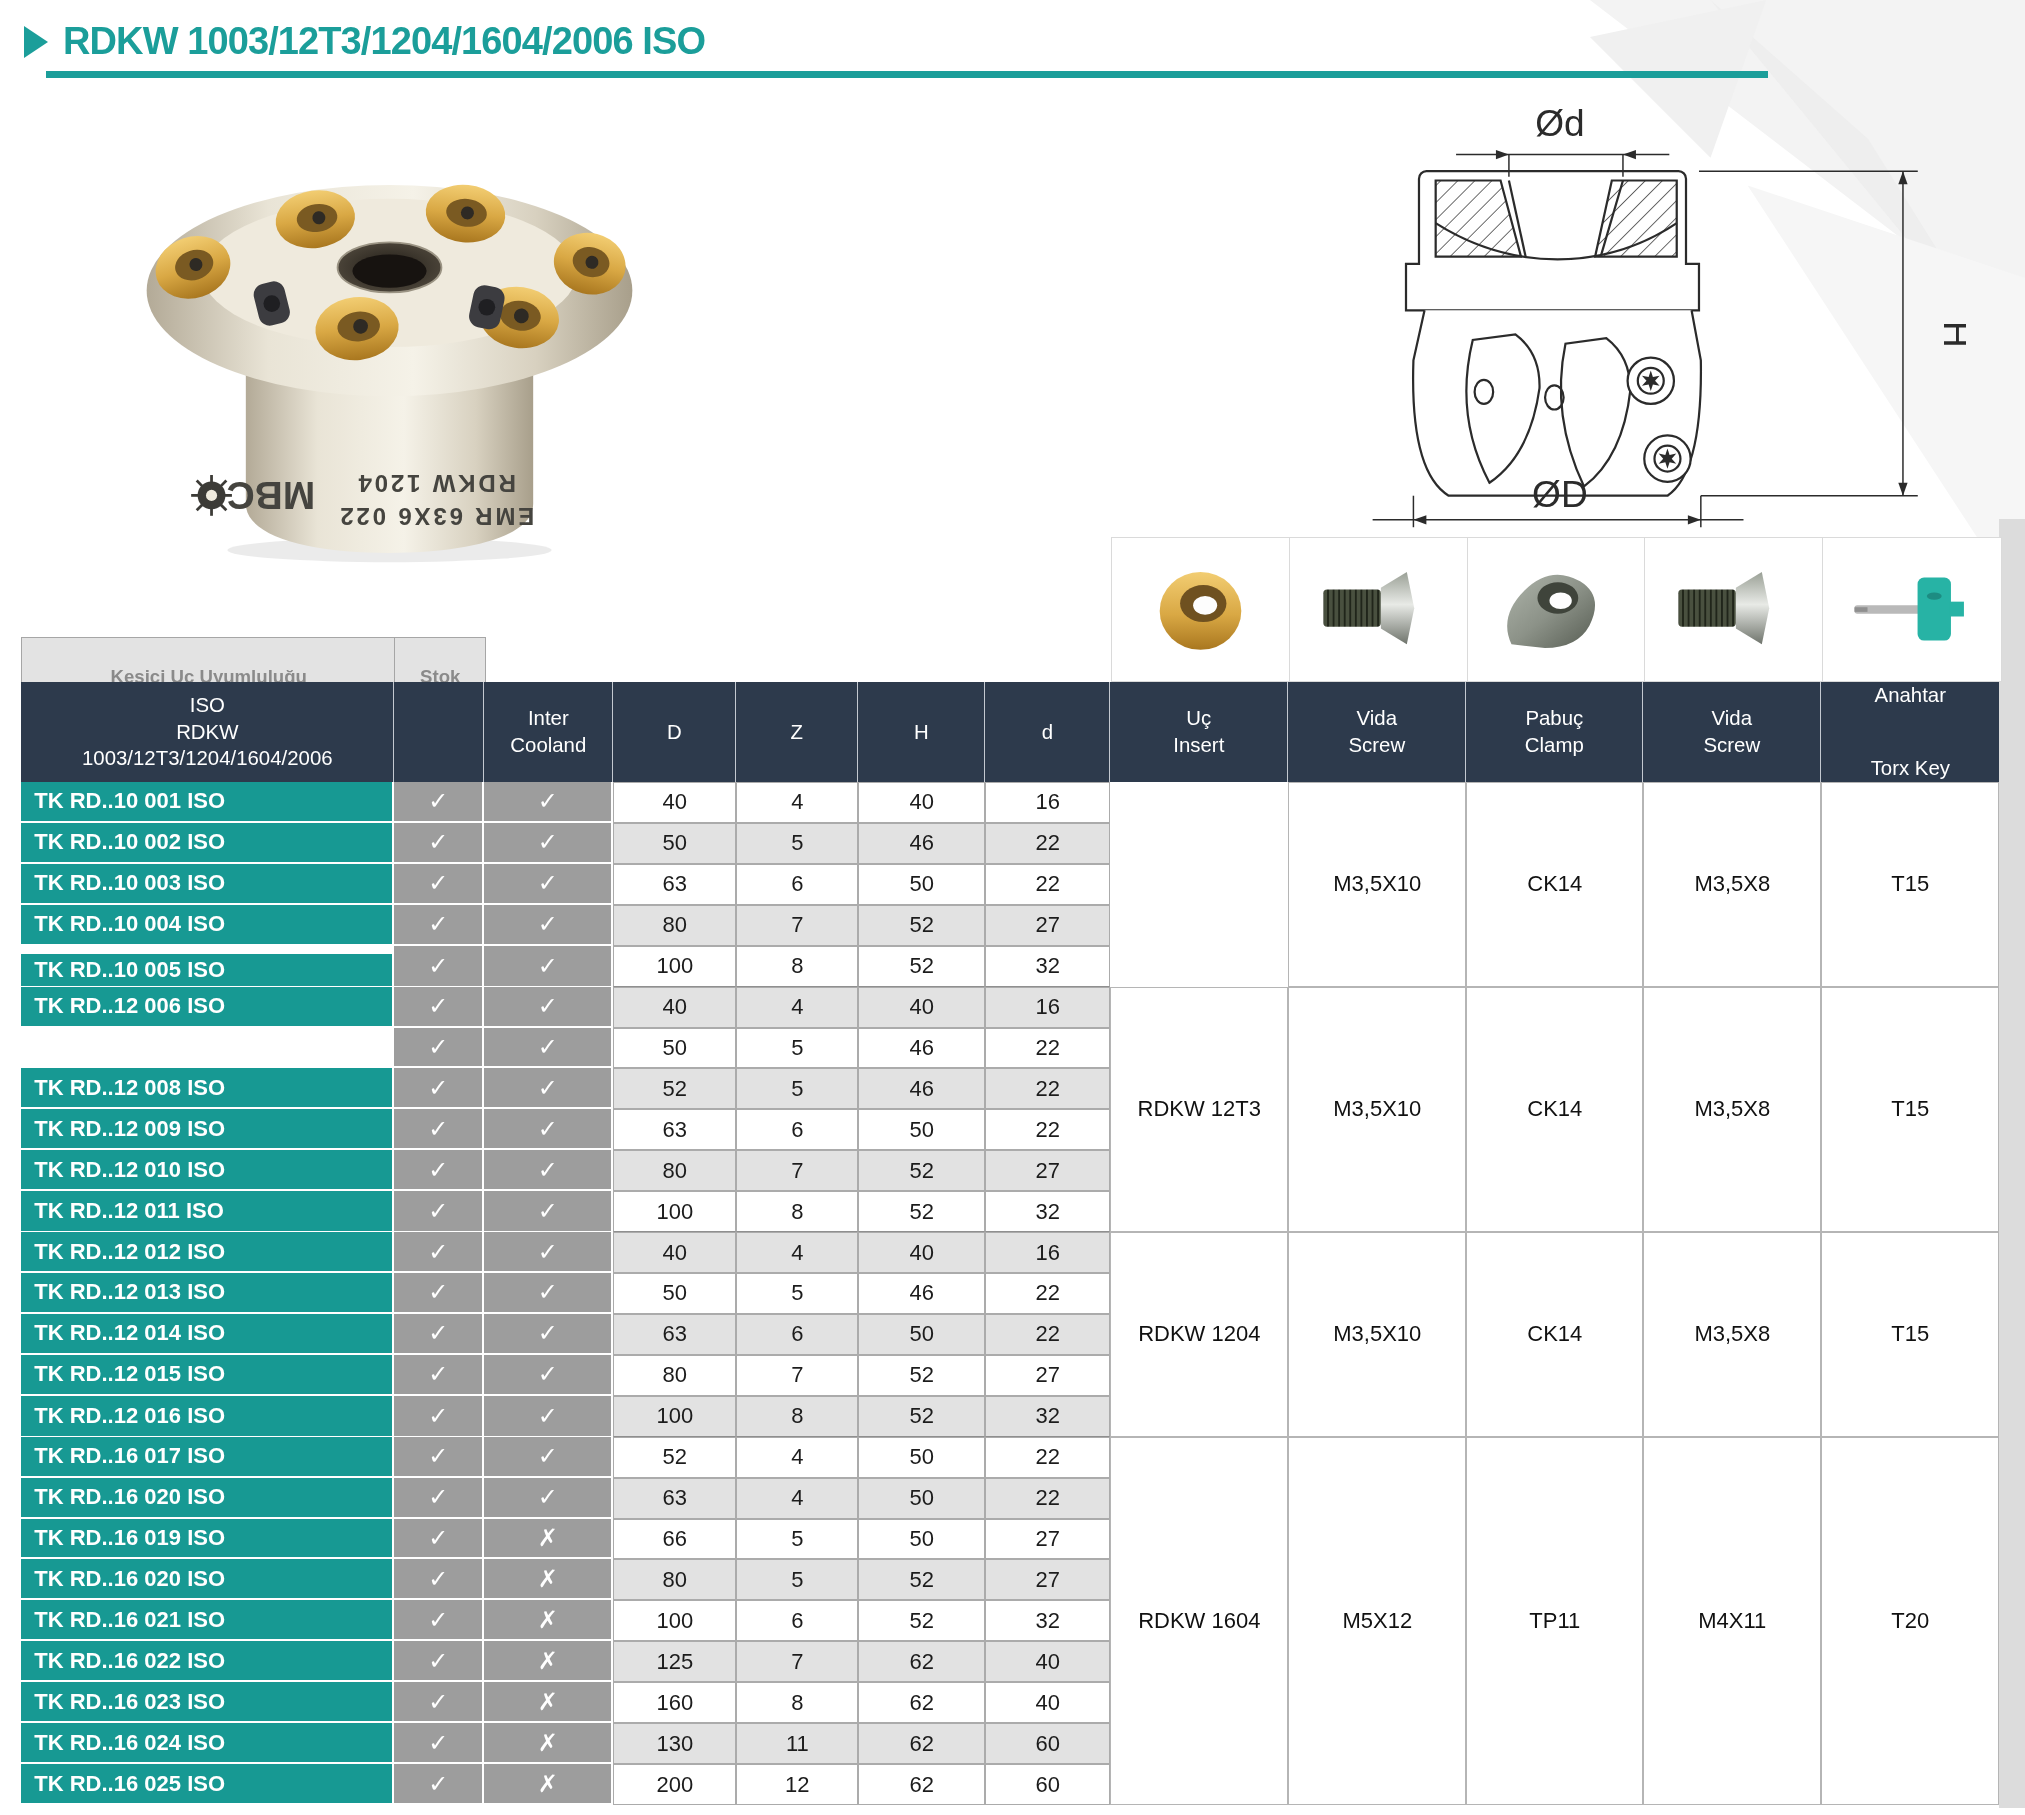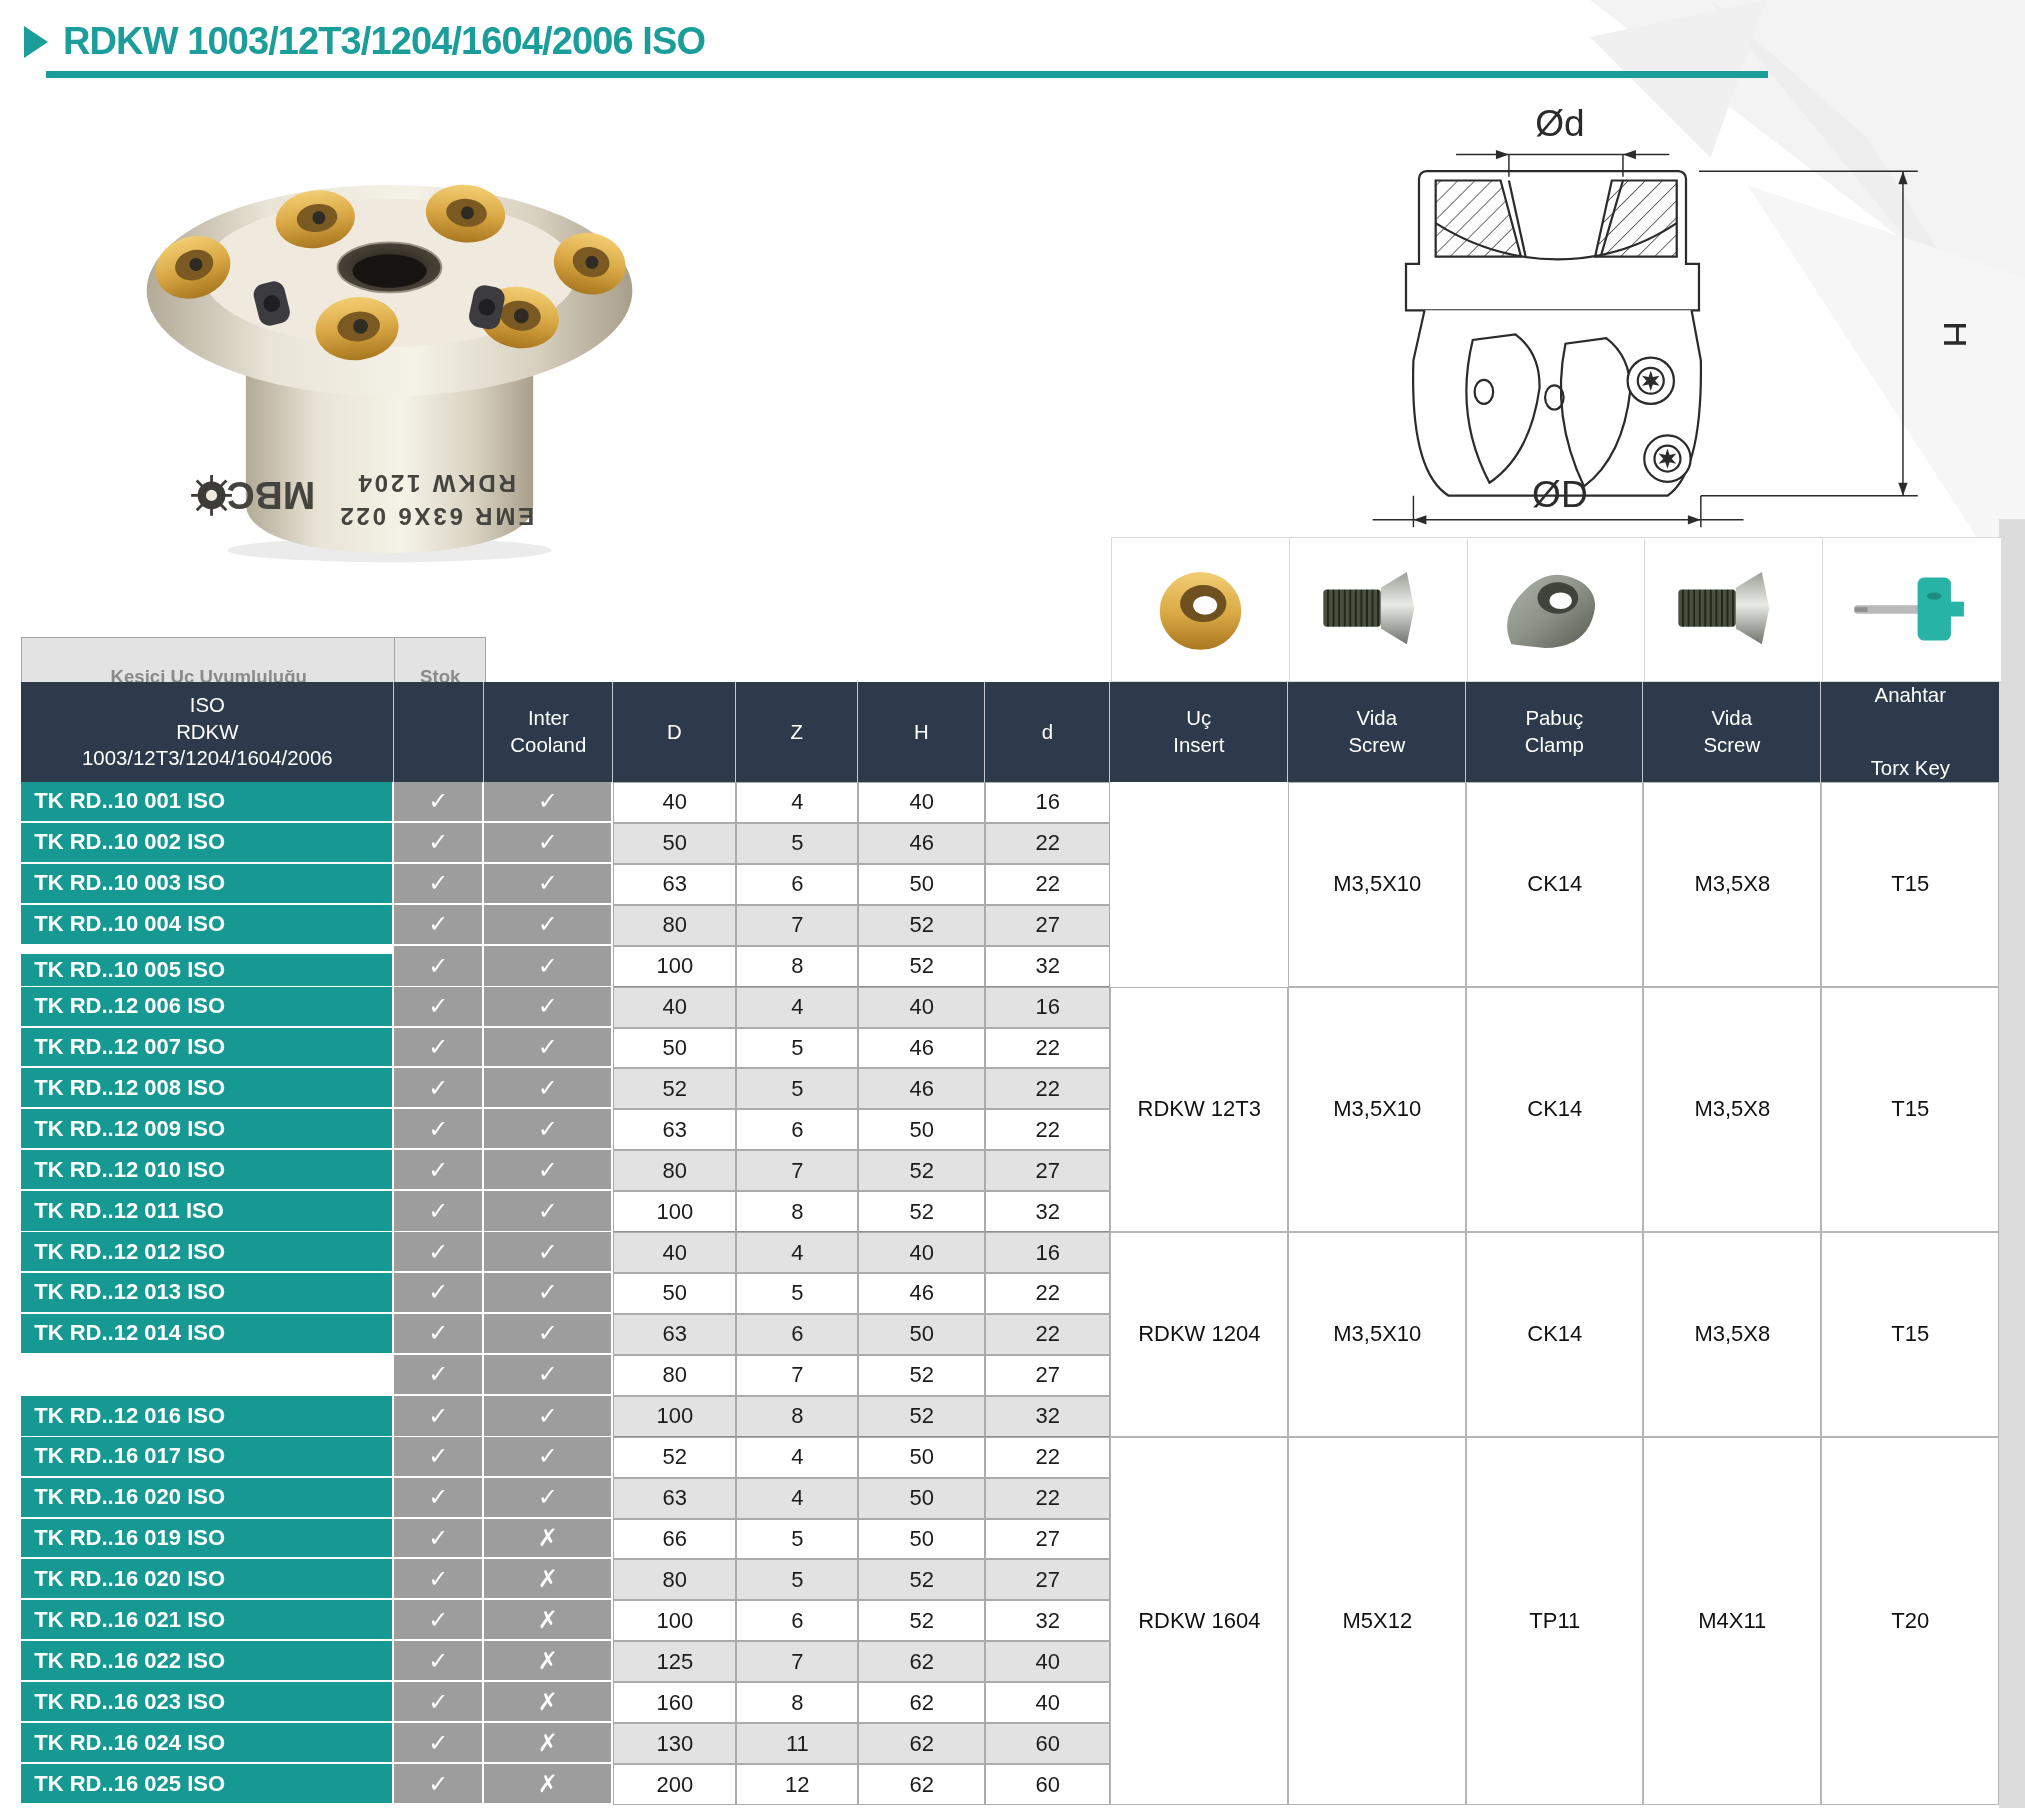--- a/index.html
+++ b/index.html
@@ -371,21 +371,20 @@
       <div class="c-num gend" style="grid-area: 5 / 5;">8</div>
       <div class="c-num gend" style="grid-area: 5 / 6;">52</div>
       <div class="c-num gend" style="grid-area: 5 / 7;">32</div>
       <div class="c-name" style="grid-area: 6 / 1;">TK RD..12 006 ISO</div>
       <div class="c-check" style="grid-area: 6 / 2;">✓</div>
       <div class="c-check" style="grid-area: 6 / 3;">✓</div>
       <div class="c-num alt" style="grid-area: 6 / 4;">40</div>
       <div class="c-num alt" style="grid-area: 6 / 5;">4</div>
       <div class="c-num alt" style="grid-area: 6 / 6;">40</div>
       <div class="c-num alt" style="grid-area: 6 / 7;">16</div>
-      <div class="c-name" style="grid-area: 7 / 1;">TK RD..12 007 ISO</div>
       <div class="c-check" style="grid-area: 7 / 2;">✓</div>
       <div class="c-check" style="grid-area: 7 / 3;">✓</div>
       <div class="c-num" style="grid-area: 7 / 4;">50</div>
       <div class="c-num" style="grid-area: 7 / 5;">5</div>
       <div class="c-num" style="grid-area: 7 / 6;">46</div>
       <div class="c-num" style="grid-area: 7 / 7;">22</div>
       <div class="c-name" style="grid-area: 8 / 1;">TK RD..12 008 ISO</div>
       <div class="c-check" style="grid-area: 8 / 2;">✓</div>
       <div class="c-check" style="grid-area: 8 / 3;">✓</div>
       <div class="c-num alt" style="grid-area: 8 / 4;">52</div>
@@ -427,20 +426,21 @@
       <div class="c-num" style="grid-area: 13 / 5;">5</div>
       <div class="c-num" style="grid-area: 13 / 6;">46</div>
       <div class="c-num" style="grid-area: 13 / 7;">22</div>
       <div class="c-name" style="grid-area: 14 / 1;">TK RD..12 014 ISO</div>
       <div class="c-check" style="grid-area: 14 / 2;">✓</div>
       <div class="c-check" style="grid-area: 14 / 3;">✓</div>
       <div class="c-num alt" style="grid-area: 14 / 4;">63</div>
       <div class="c-num alt" style="grid-area: 14 / 5;">6</div>
       <div class="c-num alt" style="grid-area: 14 / 6;">50</div>
       <div class="c-num alt" style="grid-area: 14 / 7;">22</div>
+      <div class="c-name" style="grid-area: 15 / 1;">TK RD..12 015 ISO</div>
       <div class="c-check" style="grid-area: 15 / 2;">✓</div>
       <div class="c-check" style="grid-area: 15 / 3;">✓</div>
       <div class="c-num" style="grid-area: 15 / 4;">80</div>
       <div class="c-num" style="grid-area: 15 / 5;">7</div>
       <div class="c-num" style="grid-area: 15 / 6;">52</div>
       <div class="c-num" style="grid-area: 15 / 7;">27</div>
       <div class="c-name gend" style="grid-area: 16 / 1;">TK RD..12 016 ISO</div>
       <div class="c-check gend" style="grid-area: 16 / 2;">✓</div>
       <div class="c-check gend" style="grid-area: 16 / 3;">✓</div>
       <div class="c-num alt gend" style="grid-area: 16 / 4;">100</div>

